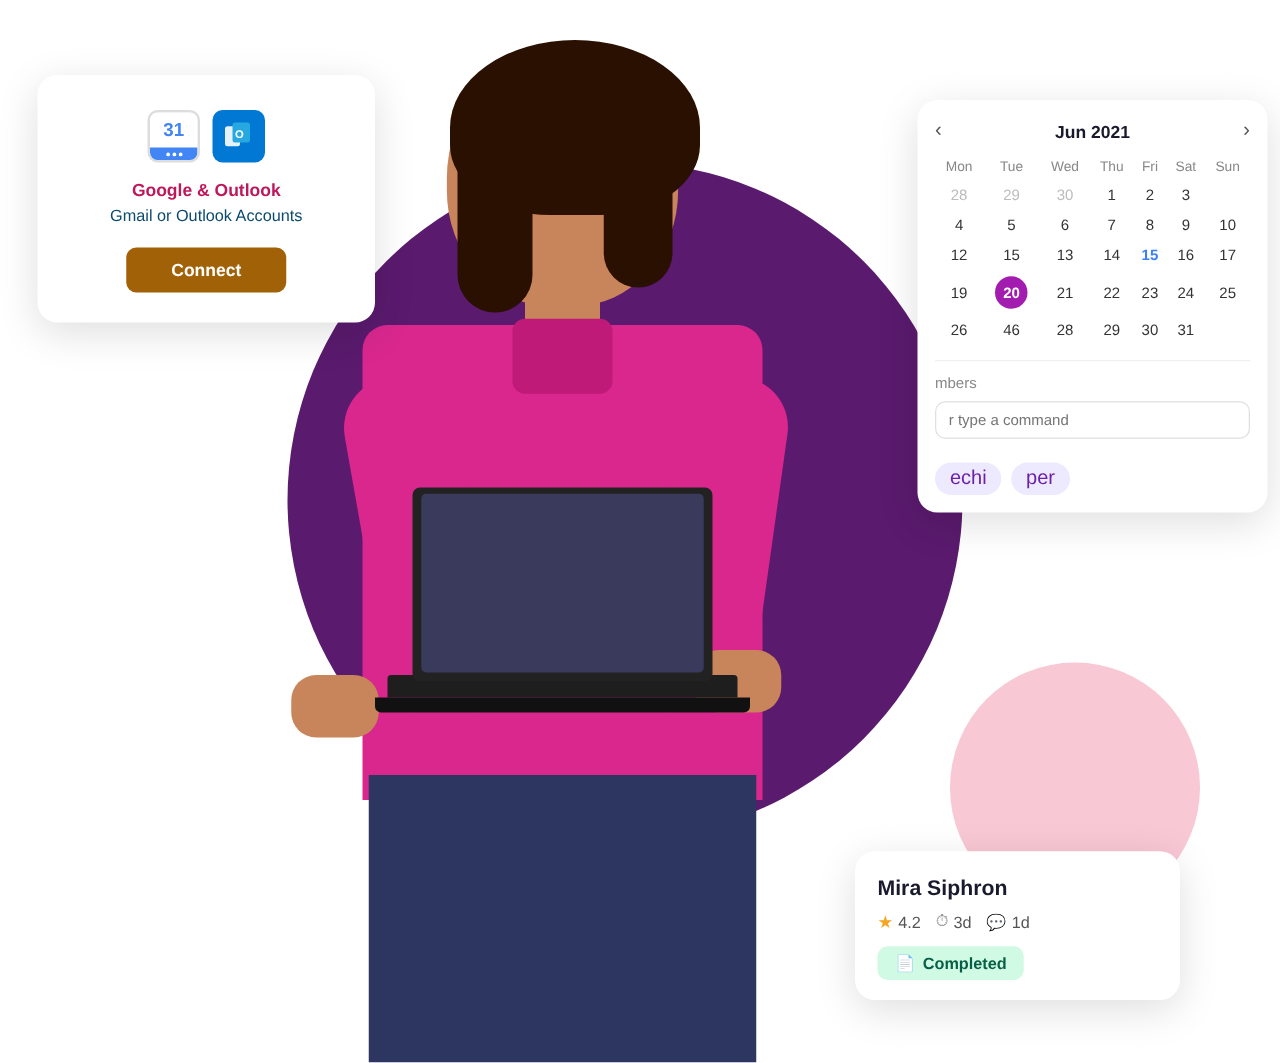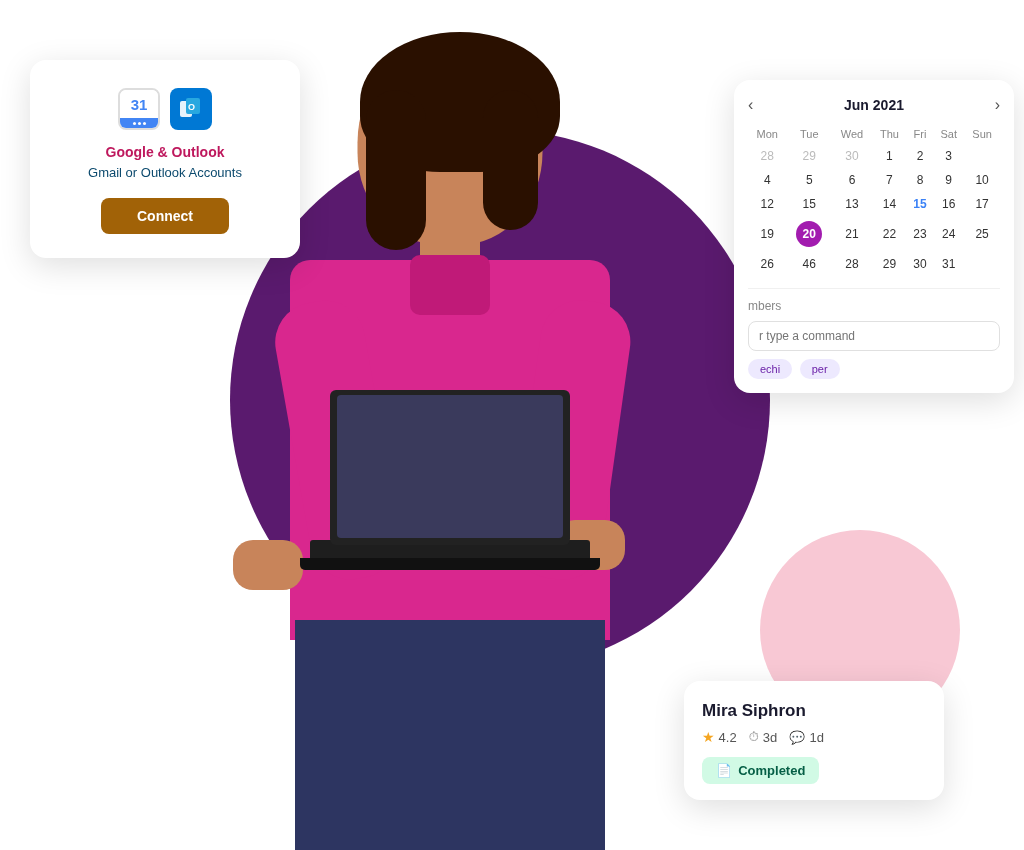--- a/index.html
+++ b/index.html
@@ -169,22 +169,22 @@
       margin-bottom: 8px;
       outline: none;
     }
 
     .member-tag {
       display: inline-block;
       background: #ede9fe;
       color: #6b21a8;
       border-radius: 20px;
       padding: 4px 12px;
-      font-size: 11px;
-      margin: 0 3px 0 0;
+      font-size: 16px;
+      margin: 11px 3px 0 0;
     }
 
     
     .card-profile {
       position: absolute;
       bottom: 50px;
       right: 80px;
       width: 260px;
       background: #fff;
       border-radius: 16px;

